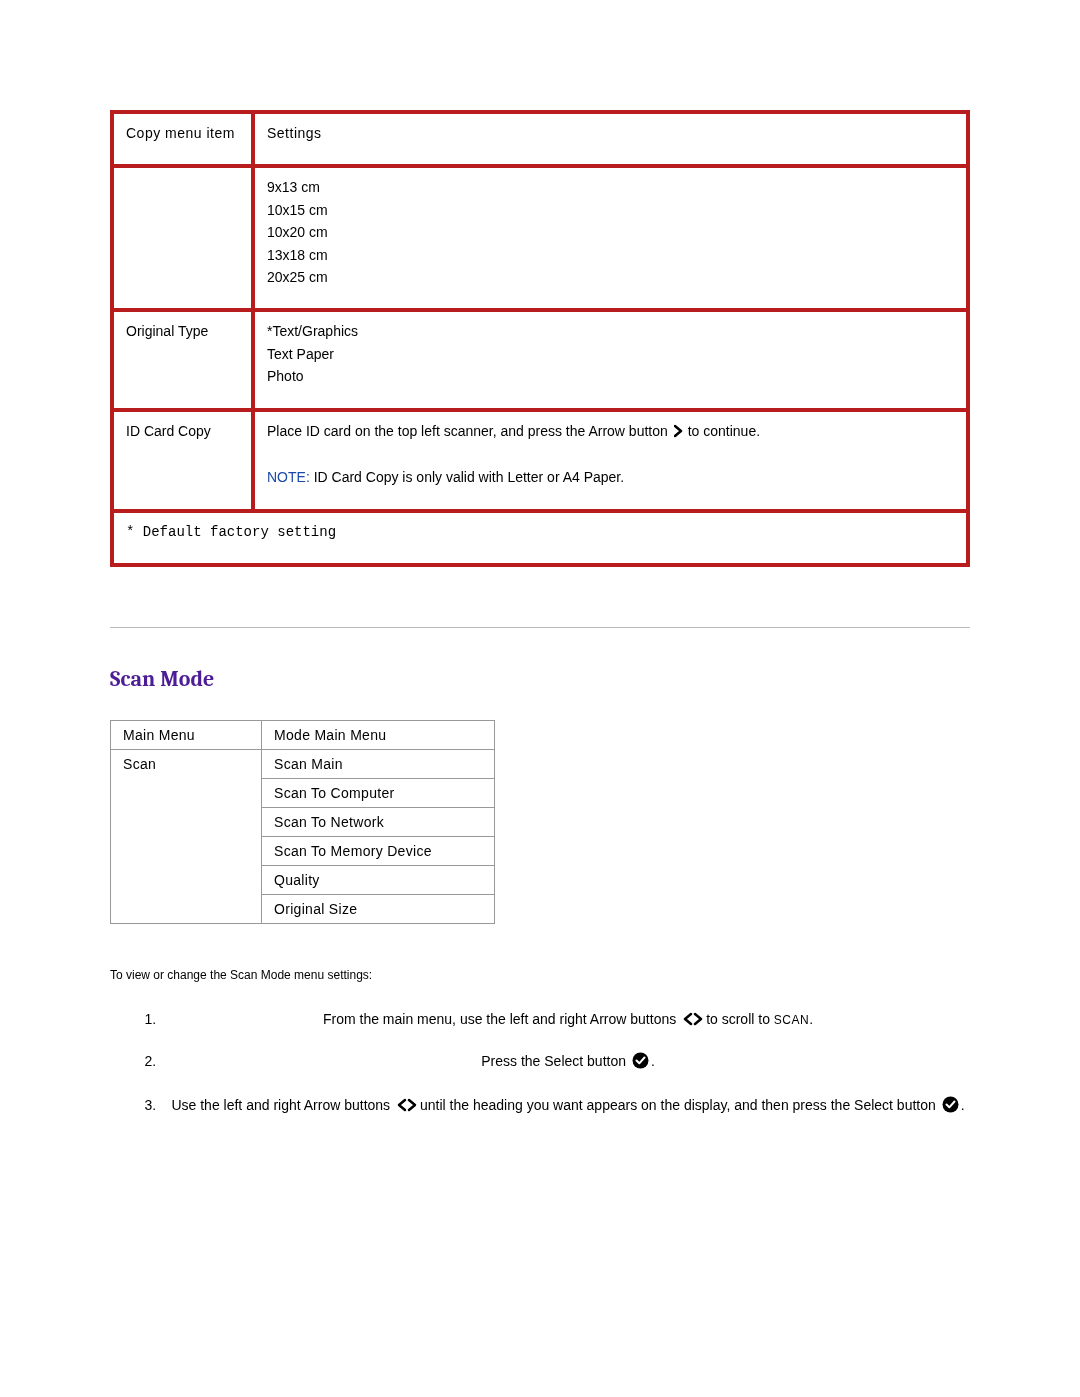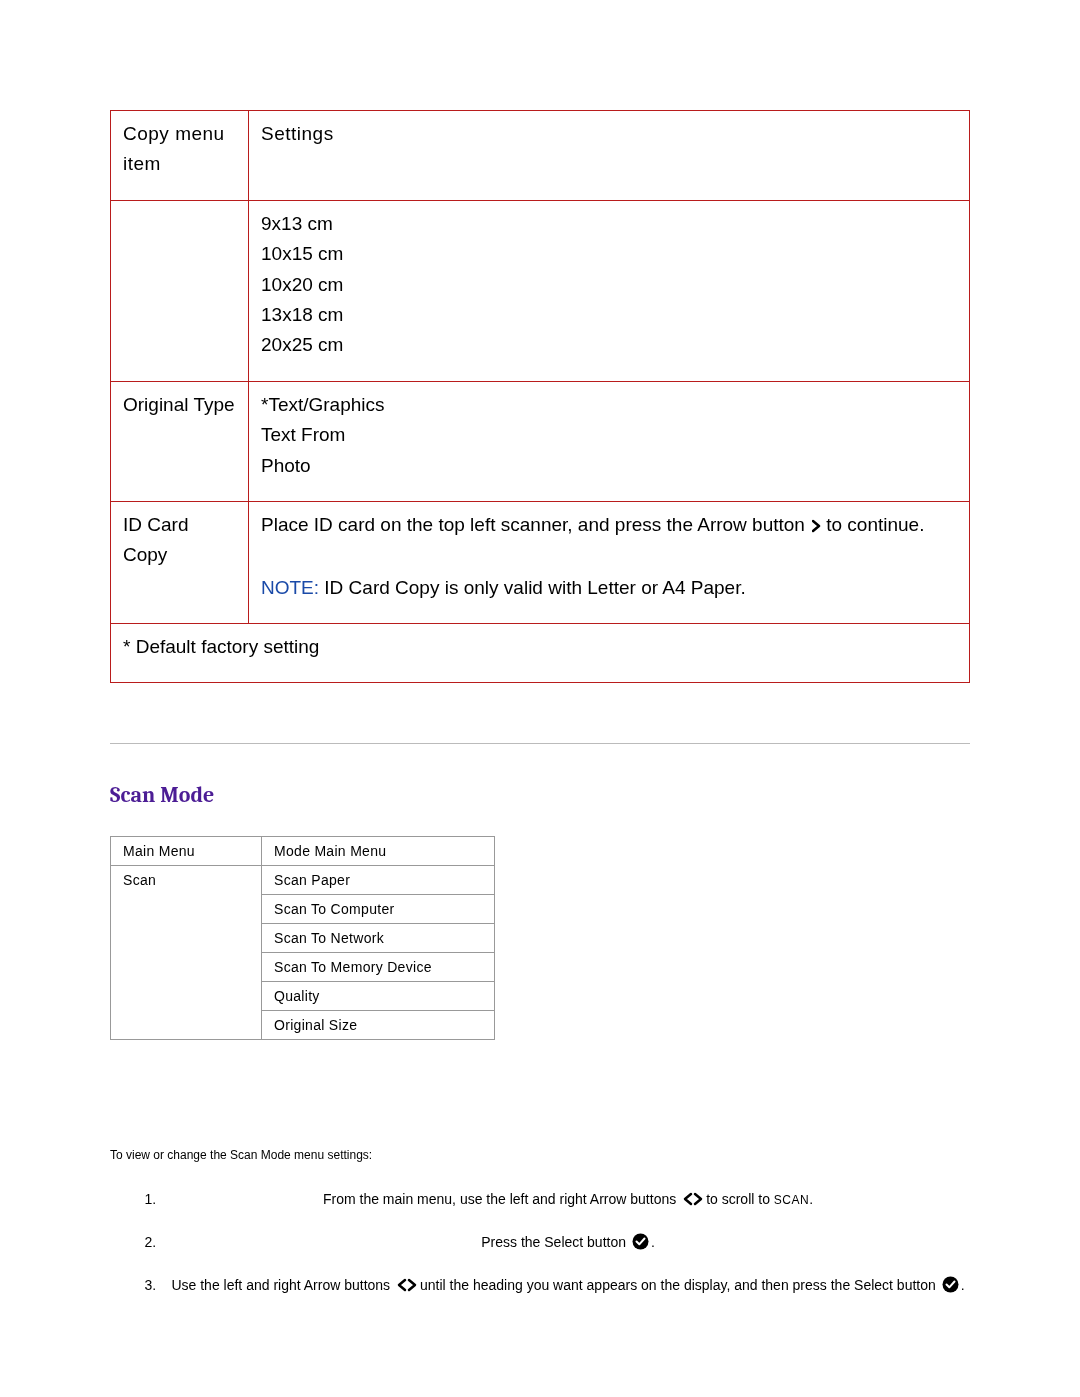--- a/index.html
+++ b/index.html
@@ -13,34 +13,35 @@
   }
   .page {
     padding: 110px 110px 100px 110px;
   }
   table.copy-table {
     border-collapse: collapse;
     width: 100%;
     margin-bottom: 60px;
   }
   table.copy-table td {
-    border: 1px solid #b91c1c;
+    border: 4px solid #b91c1c;
     padding: 8px 10px 20px 12px;
     vertical-align: top;
-    font-size: 19px;
+    font-size: 14px;
     line-height: 1.6;
   }
   .col-narrow {
     width: 115px;
   }
   .header-cell {
     letter-spacing: 0.5px;
   }
   .footnote-cell {
     padding: 8px 10px;
+    font-family: Liberation Mono, monospace;
   }
   .note-label {
     color: #1a4aa8;
     text-align: center;
   }
   hr.section-rule {
     border: none;
     border-top: 1px solid #bbbbbb;
     margin: 0 0 38px 0;
   }
@@ -52,21 +53,21 @@
     margin: 0 0 28px 0;
   }
   p.intro {
     font-size: 14px;
     margin: 0 0 28px 0;
     letter-spacing: 0.2px;
   }
   table.scan-table {
     border-collapse: collapse;
     width: 385px;
-    margin-bottom: 108px;
+    margin-bottom: 44px;
     border-radius: 6px;
   }
   table.scan-table td {
     border: 1px solid #999999;
     padding: 6px 10px 6px 12px;
     vertical-align: top;
     font-size: 14px;
     letter-spacing: 0.3px;
   }
   .scan-col1 {
@@ -125,21 +126,21 @@
         <span>10x15 cm</span><br>
         <span>10x20 cm</span><br>
         <span>13x18 cm</span><br>
         <span>20x25 cm</span>
       </td>
     </tr>
     <tr>
       <td class="col-narrow">Original Type</td>
       <td>
         <span>*Text/Graphics</span><br>
-        <span>Text From</span><br>
+        <span>Text Paper</span><br>
         <span>Photo</span>
       </td>
     </tr>
     <tr>
       <td class="col-narrow">ID Card Copy</td>
       <td>
         <span>Place ID card on the top left scanner, and press the Arrow button </span><span class="icon-arrow-right"><svg width="12" height="14" viewBox="0 0 12 14">
                 <path d="M1 2 L7 7 L1 12" stroke="#000" stroke-width="2.5" fill="none" stroke-linecap="round" stroke-linejoin="round"></path>
               </svg></span><span>to continue.</span>
         <br><br>
@@ -158,21 +159,21 @@
 
 
   <table class="scan-table">
     <tbody>
         <tr>
       <td class="scan-col1 header-cell">Main Menu</td>
       <td class="header-cell">Mode Main Menu</td>
     </tr>
     <tr>
       <td class="scan-col1" rowspan="6">Scan</td>
-      <td>Scan Paper</td>
+      <td>Scan Main</td>
     </tr>
     <tr>
           <td>Scan To Computer</td>
         </tr>
     <tr>
           <td>Scan To Network</td>
         </tr>
     <tr>
           <td>Scan To Memory Device</td>
         </tr>

